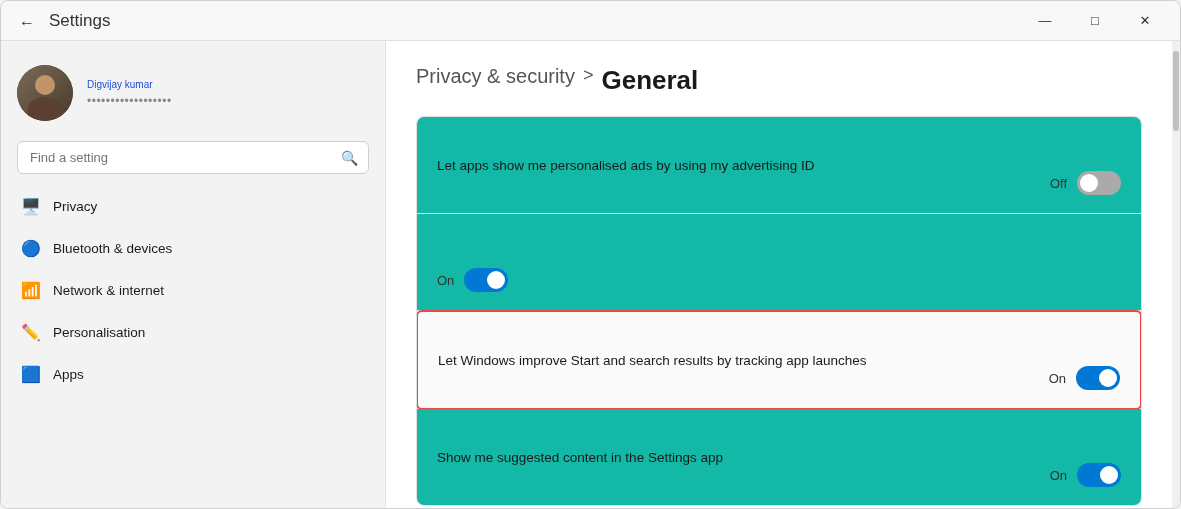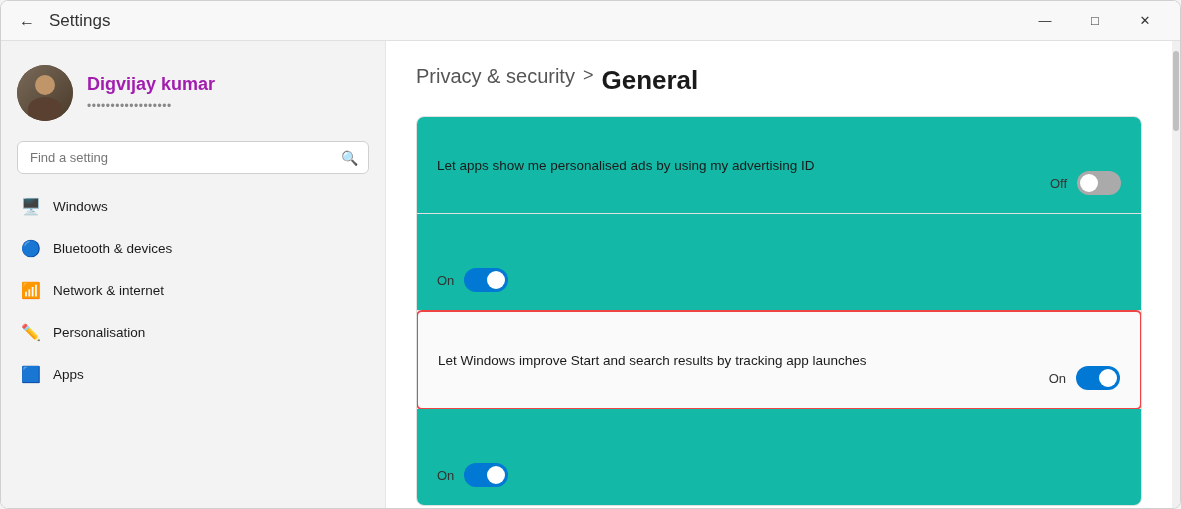--- a/index.html
+++ b/index.html
@@ -128,23 +128,23 @@
       background: #c0956a;
       border-radius: 50%;
       z-index: 1;
     }
     .user-info {
       display: flex;
       flex-direction: column;
       gap: 4px;
     }
     .user-name {
-      font-size: 18px;
-      font-weight: 700;
-      color: #a21caf;
+      font-size: 10px;
+      font-weight: 400;
+      color: #1d4ed8;
     }
     .user-email {
       font-size: 12px;
       color: #888;
       letter-spacing: 0.5px;
     }
     .search-box {
       margin: 4px 16px 12px 16px;
       position: relative;
     }
@@ -329,21 +329,21 @@
       </div>
 
       <div class="search-box">
         <input class="search-input" type="text" placeholder="Find a setting" style="">
         <span class="search-icon-wrap">🔍</span>
       </div>
 
       <div class="nav-items">
         <div class="nav-item">
           <span class="nav-icon">🖥️</span>
-          <span>Windows</span>
+          <span>Privacy</span>
         </div>
         <div class="nav-item">
           <span class="nav-icon">🔵</span>
           <span>Bluetooth &amp; devices</span>
         </div>
         <div class="nav-item">
           <span class="nav-icon">📶</span>
           <span>Network &amp; internet</span>
         </div>
         <div class="nav-item">
@@ -396,20 +396,21 @@
             <span class="status-text">On</span>
             <label class="toggle">
               <div class="toggle-track on">
                 <div class="toggle-thumb"></div>
               </div>
             </label>
           </div>
         </div>
 
         <div class="setting-item">
+          <span class="setting-label">Show me suggested content in the Settings app</span>
           <div class="setting-right">
             <span class="status-text">On</span>
             <label class="toggle">
               <div class="toggle-track on">
                 <div class="toggle-thumb"></div>
               </div>
             </label>
           </div>
         </div>
 

